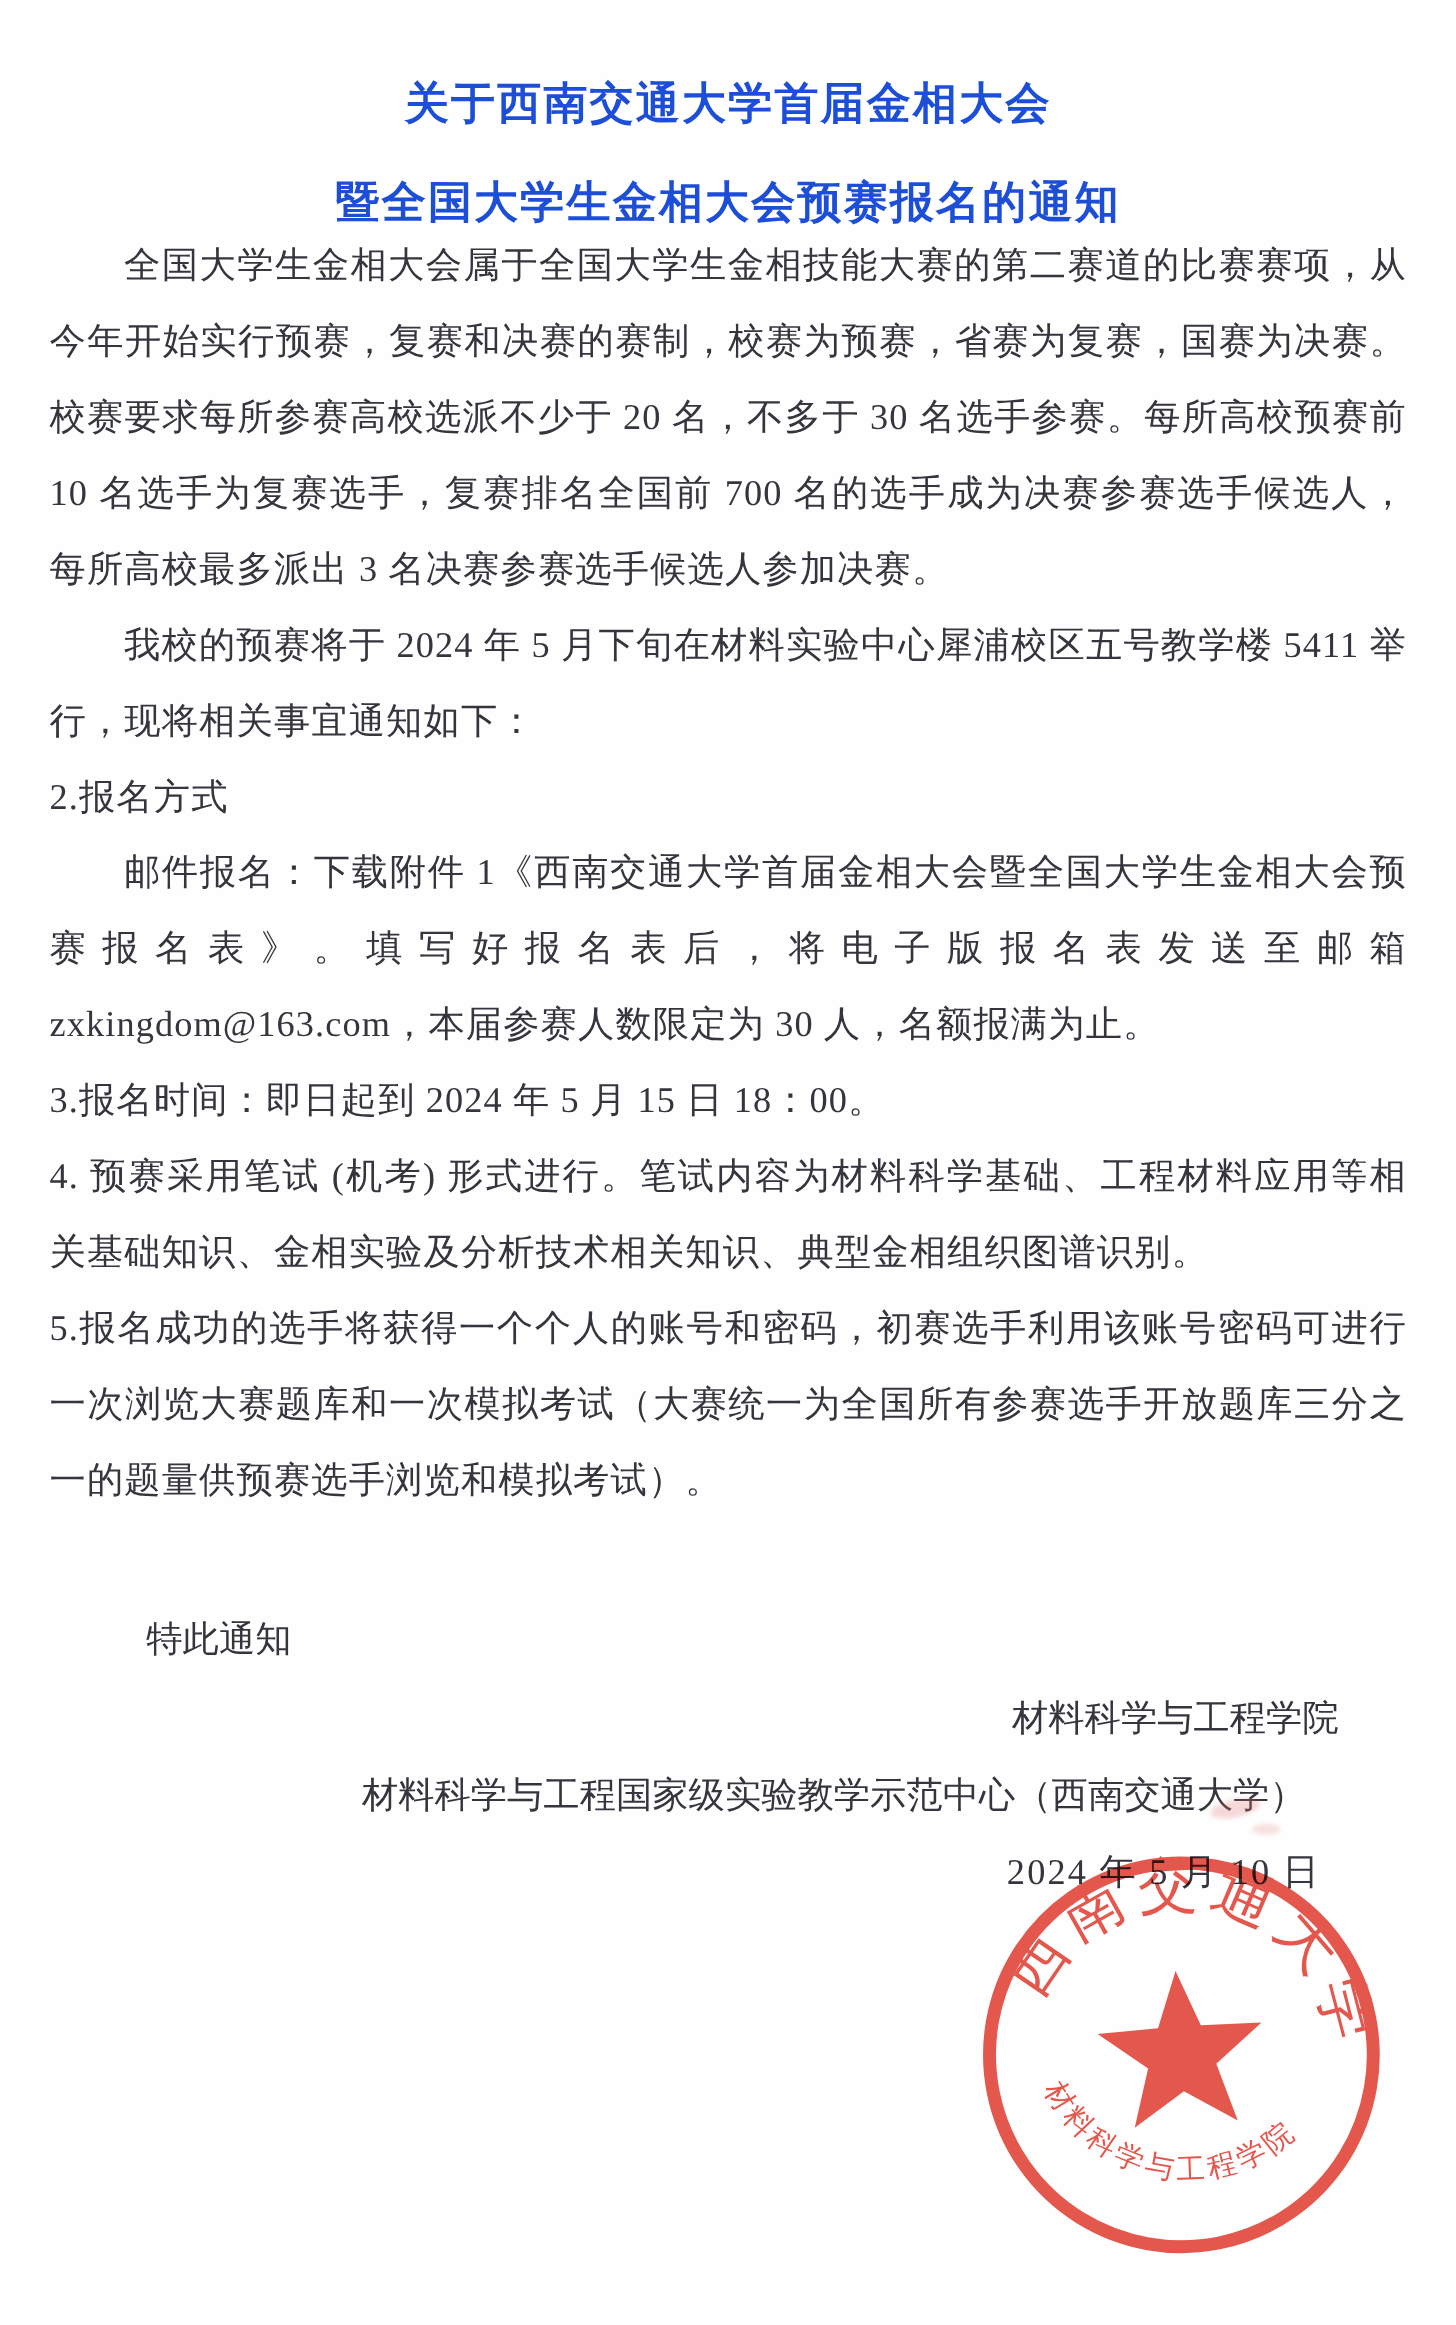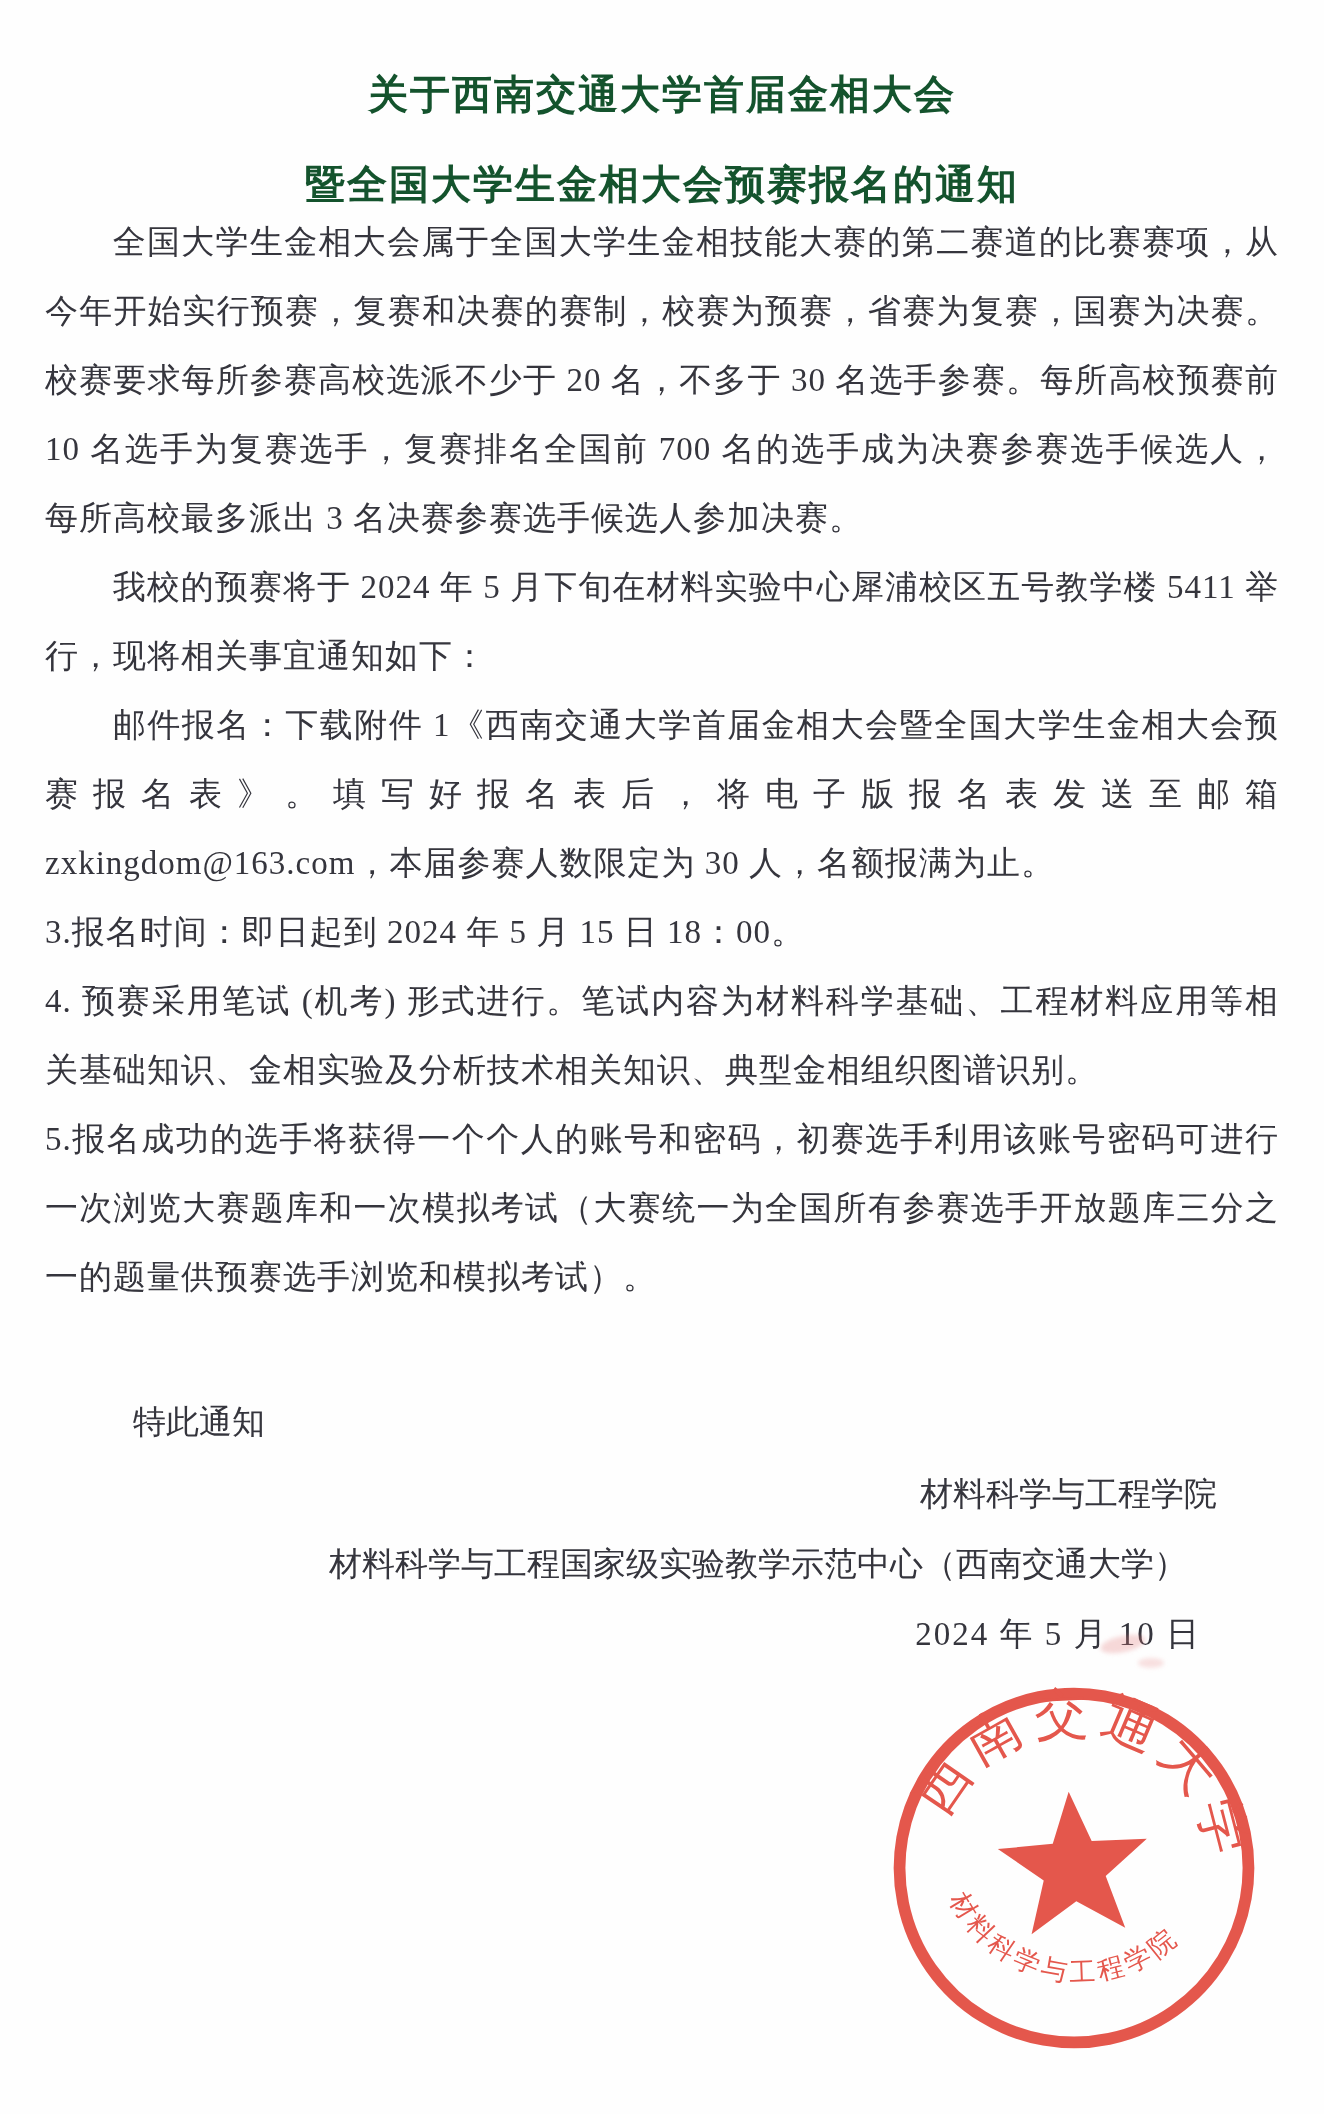--- a/index.html
+++ b/index.html
@@ -13,21 +13,21 @@
     font-family:"Liberation Serif","DejaVu Serif",serif;
     color:#35353d;
     overflow:hidden;
   }
   .title{
     text-align:center;
     font-family:"Liberation Sans","DejaVu Sans",sans-serif;
     font-weight:700;
     font-size:40px;
     line-height:48px;
-    color:#14532d;
+    color:#1d4ed8;
     letter-spacing:2px;
   }
   .title.first{margin-top:20px;}
   .title.second{margin-top:42px;}
   .greeting{
     margin-top:96px;
     font-size:33px;
     line-height:69px;
   }
   .body-text{
@@ -85,20 +85,21 @@
 
 <div class="page">
 
   <div class="title first">关于西南交通大学首届金相大会</div>
   <div class="title second">暨全国大学生金相大会预赛报名的通知</div>
 
 
   <div class="body-text">
     <p class="indent">全国大学生金相大会属于全国大学生金相技能大赛的第二赛道的比赛赛项，从今年开始实行预赛，复赛和决赛的赛制，校赛为预赛，省赛为复赛，国赛为决赛。校赛要求每所参赛高校选派不少于 20 名，不多于 30 名选手参赛。每所高校预赛前 10 名选手为复赛选手，复赛排名全国前 700 名的选手成为决赛参赛选手候选人，每所高校最多派出 3 名决赛参赛选手候选人参加决赛。</p>
     <p class="indent">我校的预赛将于 2024 年 5 月下旬在材料实验中心犀浦校区五号教学楼 5411 举行，现将相关事宜通知如下：</p>
+    <p class="noindent">2.报名方式</p>
     <p class="indent">邮件报名：下载附件 1《西南交通大学首届金相大会暨全国大学生金相大会预赛报名表》。填写好报名表后，将电子版报名表发送至邮箱 zxkingdom@163.com，本届参赛人数限定为 30 人，名额报满为止。</p>
     <p class="noindent">3.报名时间：即日起到 2024 年 5 月 15 日 18：00。</p>
     <p class="noindent">4. 预赛采用笔试 (机考) 形式进行。笔试内容为材料科学基础、工程材料应用等相关基础知识、金相实验及分析技术相关知识、典型金相组织图谱识别。</p>
     <p class="noindent">5.报名成功的选手将获得一个个人的账号和密码，初赛选手利用该账号密码可进行一次浏览大赛题库和一次模拟考试（大赛统一为全国所有参赛选手开放题库三分之一的题量供预赛选手浏览和模拟考试）。</p>
   </div>
 
   <div class="closing">特此通知</div>
 
   <div class="sig-block">
     <div class="sig-line1">材料科学与工程学院</div>

